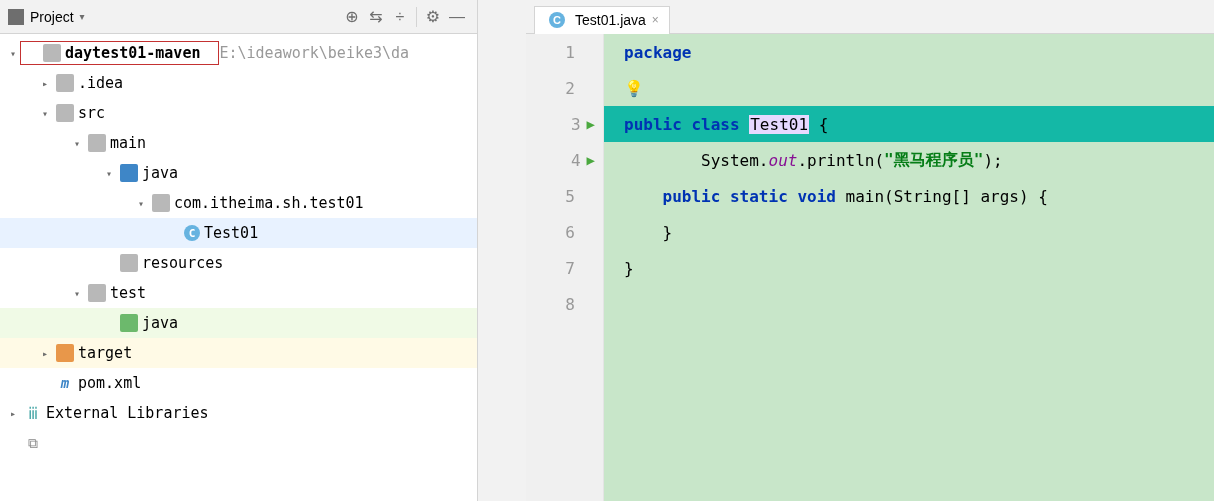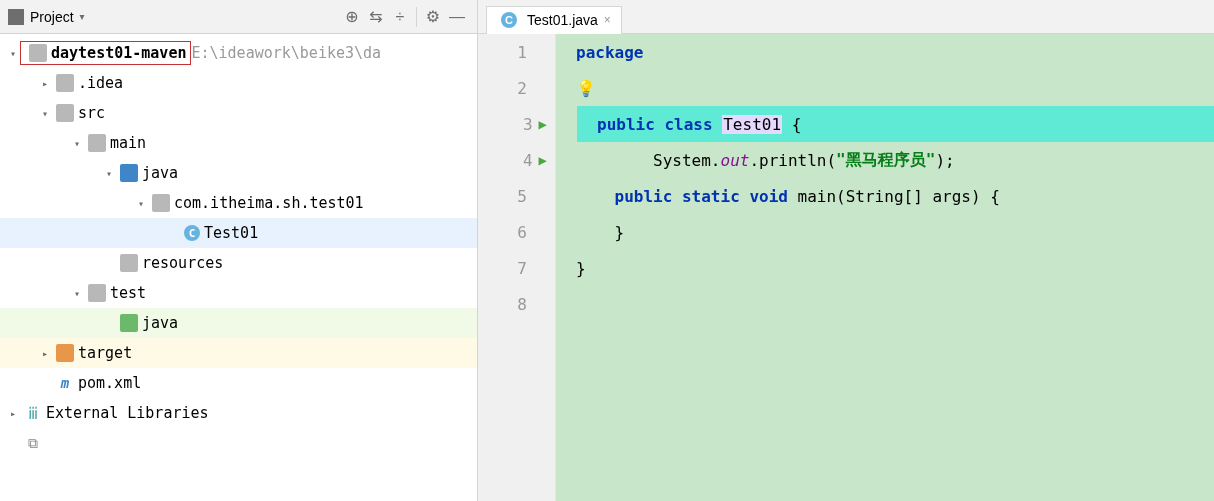--- a/index.html
+++ b/index.html
@@ -1,17 +1,17 @@
 <!DOCTYPE html>
 <html><head>
 <meta charset="utf-8">
 <style>
 * { margin: 0; padding: 0; box-sizing: border-box; }
 body { font-family: "Segoe UI", sans-serif; font-size: 14px; background: #f2f2f2; width: 1214px; height: 501px; overflow: hidden; }
-.container { display: flex; height: 100%; }
+.container { display: flex; height: 100%; gap: 48px; }
 .left-panel { width: 478px; background: #fff; border-right: 1px solid #d4d4d4; display: flex; flex-direction: column; }
 .panel-header { display: flex; align-items: center; height: 34px; padding: 0 8px; border-bottom: 1px solid #d4d4d4; background: #f2f2f2; }
 .project-icon { width: 16px; height: 16px; margin-right: 6px; display: inline-block; background: #6e6e6e; }
 .project-title { font-weight: normal; color: #000; }
 .dropdown-arrow { margin-left: 6px; color: #6e6e6e; font-size: 10px; }
 .header-spacer { flex: 1; }
 .header-btn { width: 24px; height: 24px; display: flex; align-items: center; justify-content: center; color: #6e6e6e; cursor: pointer; font-size: 16px; }
 .vdiv { width: 1px; height: 20px; background: #d4d4d4; margin: 0 4px; }
 .tree { flex: 1; overflow: auto; padding-top: 4px; font-family: "Consolas","Monaco",monospace; font-size: 15px; }
 .tree-row { display: flex; align-items: center; height: 30px; white-space: nowrap; }
@@ -35,21 +35,21 @@
 .tab-bar { display: flex; align-items: center; height: 34px; background: #f2f2f2; border-bottom: 1px solid #d4d4d4; padding-left: 8px; }
 .tab { display: flex; align-items: center; height: 28px; padding: 0 10px; background: #fff; border: 1px solid #d4d4d4; border-bottom: none; margin-top: 6px; gap: 6px; }
 .tab-close { color: #999; font-size: 12px; cursor: pointer; }
 .editor { flex: 1; display: flex; font-family: "Consolas","Monaco",monospace; font-size: 16px; }
 .gutter { width: 78px; background: #f0f0f0; border-right: 1px solid #e4e4e4; }
 .gutter-row { height: 36px; display: flex; align-items: center; justify-content: flex-end; padding-right: 8px; position: relative; }
 .line-num { color: #999; width: 24px; text-align: right; }
 .run-marker { color: #4aa83e; font-size: 14px; margin-left: 6px; }
 .code-area { flex: 1; background: #c8e6c9; text-align: center; }
 .code-line { height: 36px; display: flex; align-items: center; padding-left: 20px; white-space: pre; }
-.code-line.yellow-line { background: #5eead4; margin-left: 21px; }
+.code-line.yellow-line { background: #14b8a6; }
 .kw { color: #0033b3; font-weight: bold; }
 .plain { color: #000; }
 .field { color: #871094; font-style: italic; }
 .str { color: #067d17; font-weight: bold; }
 .bulb { color: #f0a030; font-size: 16px; }
 .class-name-hl { background: #e6d9ff; padding: 0 1px; }
 </style>
 </head>
 <body>
 
@@ -63,21 +63,21 @@
       <div class="header-btn">⊕</div>
       <div class="header-btn">⇆</div>
       <div class="header-btn">÷</div>
       <div class="vdiv"></div>
       <div class="header-btn">⚙</div>
       <div class="header-btn">—</div>
     </div>
     <div class="tree">
       <div class="tree-row" style="padding-left:6px">
         <span class="tree-expand">▾</span>
-        <span class="highlight-box" style="display:flex;align-items:center;padding:2px 4px">
+        <span class="highlight-box" style="display:flex;align-items:center;padding:2px 18px">
           <span class="tree-icon folder-gray"></span>
           <span class="tree-label" style="font-weight:bold">daytest01-maven</span>
         </span>
         <span class="tree-path">E:\ideawork\beike3\da</span>
       </div>
       <div class="tree-row" style="padding-left:38px">
         <span class="tree-expand">▸</span>
         <span class="tree-icon folder-gray"></span>
         <span class="tree-label">.idea</span>
       </div>

